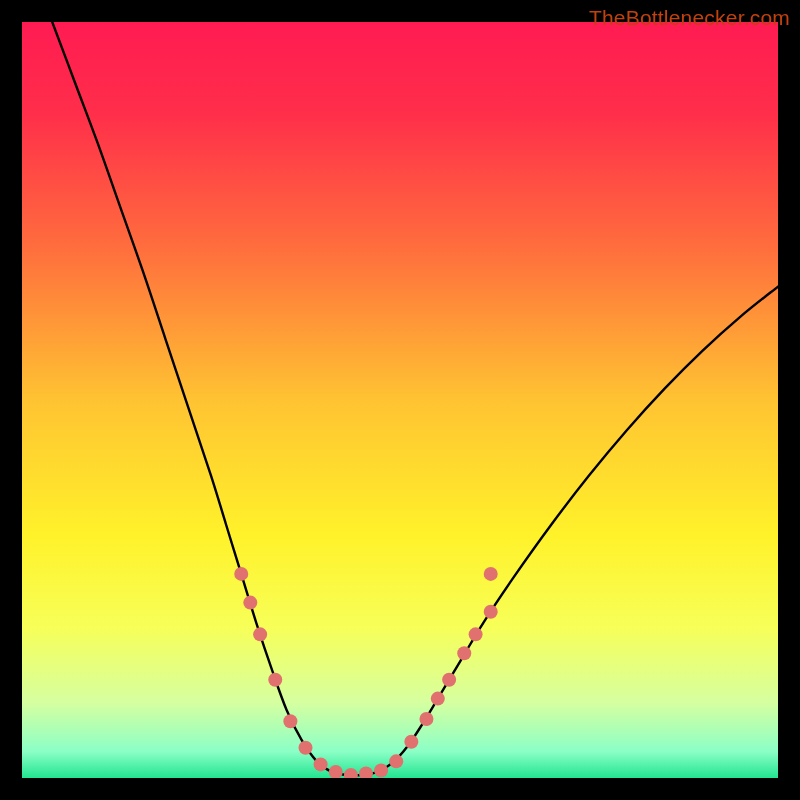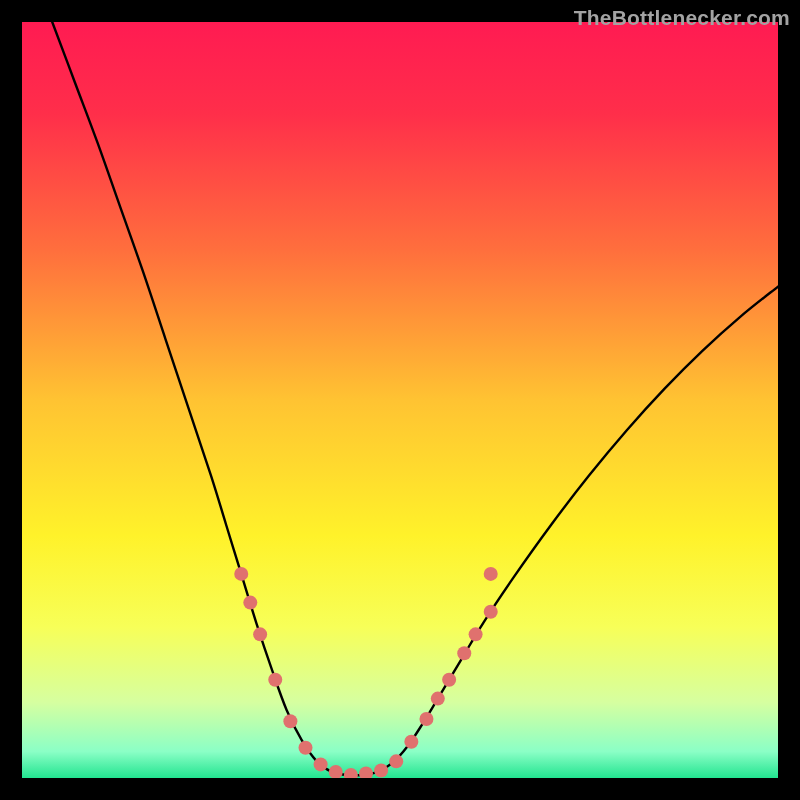--- a/index.html
+++ b/index.html
@@ -15,22 +15,22 @@
     position: relative;
     width: 800px;
     height: 800px;
   }
   #plot-area {
     position: absolute;
     box-sizing: border-box;
   }
   #watermark {
     position: absolute;
-    font-weight: bold;
-    color: #a3a3a3;
+    font-weight: normal;
+    color: #c2410c;
     white-space: nowrap;
     letter-spacing: 0.2px;
   }
   svg {
     display: block;
   }
 </style>
 </head>
 <body>
 

